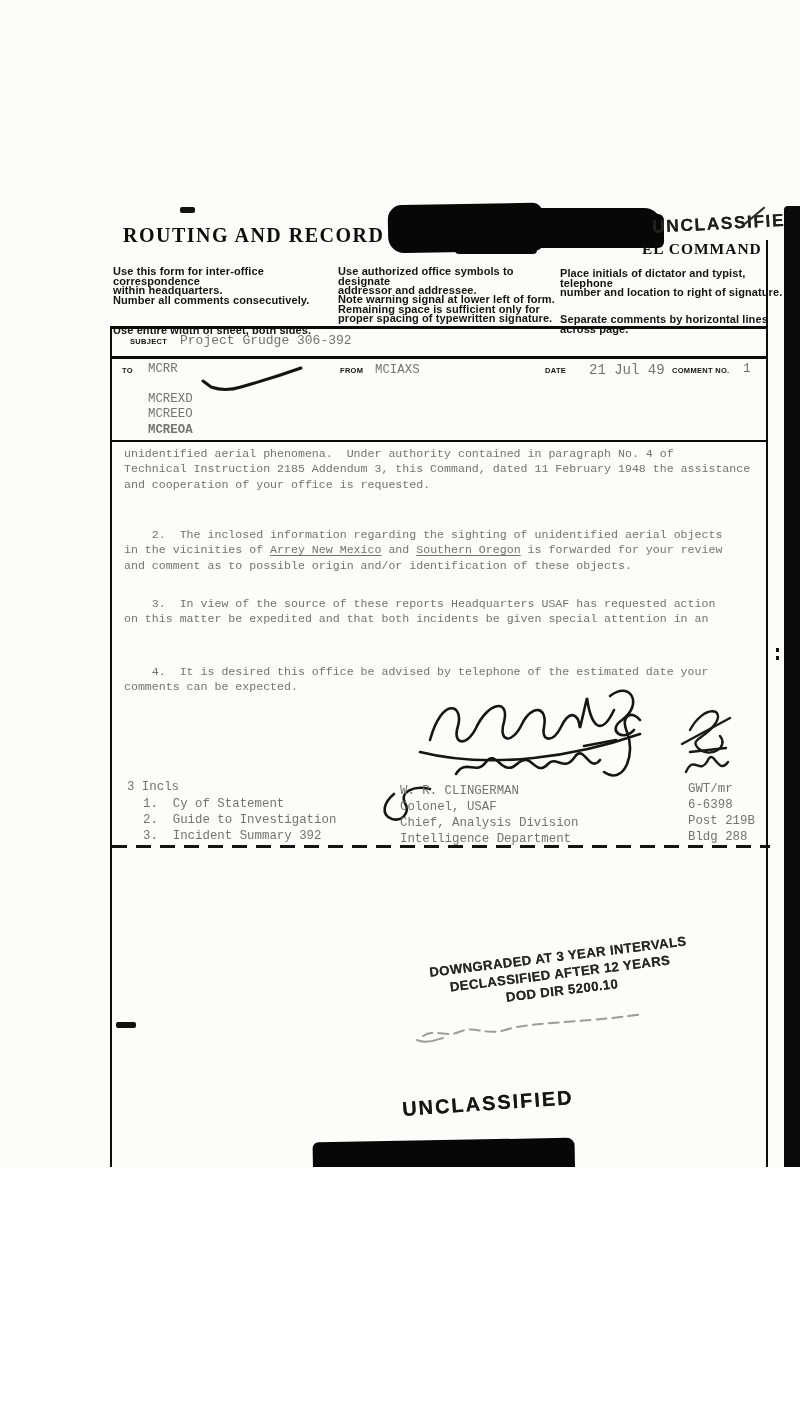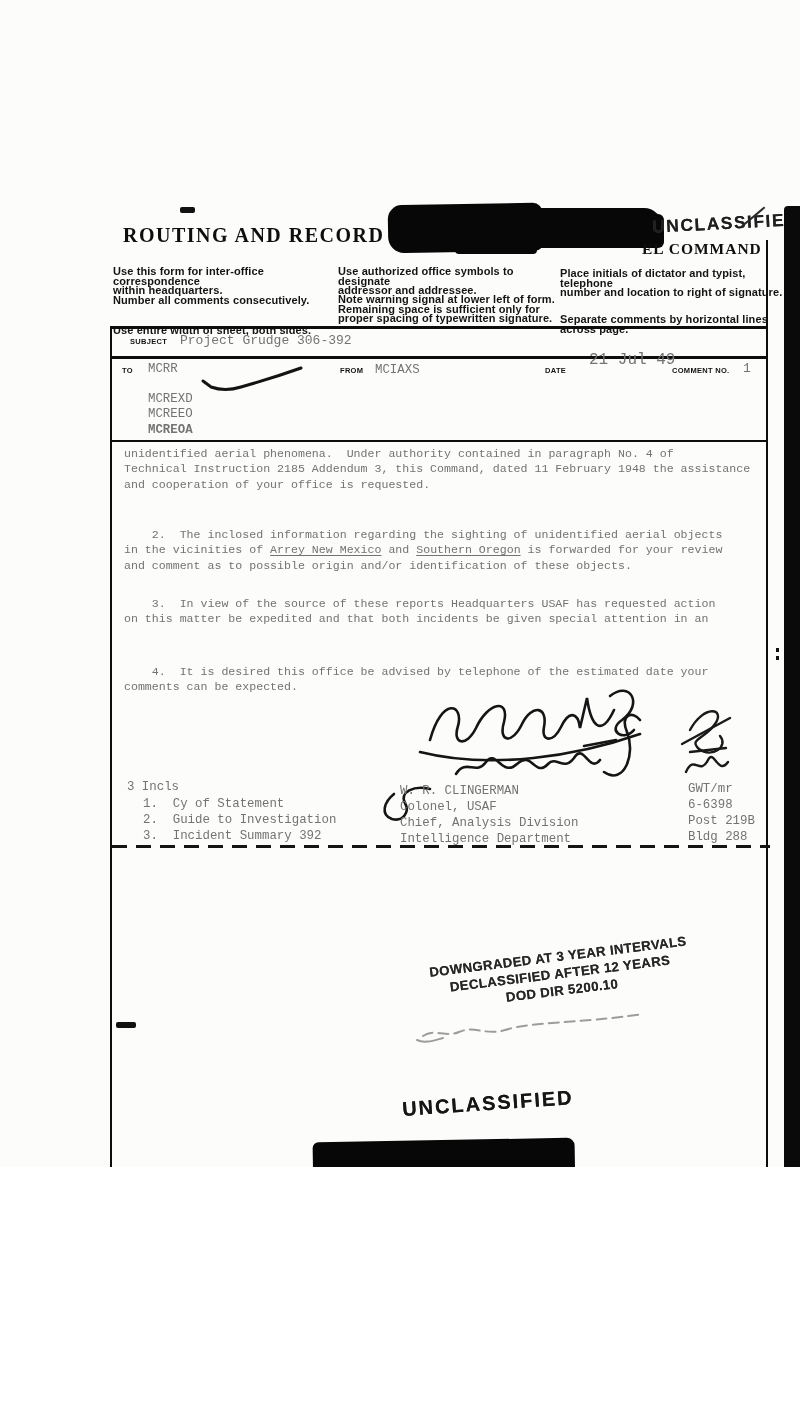--- a/index.html
+++ b/index.html
@@ -86,21 +86,21 @@
   <div class="abs tw mono12" style="left:148px;top:406px;">MCREEO</div>
 
   <svg style="left:200px;top:366px;" width="105" height="26" viewBox="0 0 105 26">
     <path d="M3,15 l8,6 q14,5 30,0 q32,-9 60,-19" fill="none" stroke="#131313" stroke-width="3" stroke-linecap="round"></path>
   </svg>
 
   <div class="abs formlabel" style="left:340px;top:366px;">FROM</div>
   <div class="abs tw mono12" style="left:375px;top:362px;">MCIAXS</div>
 
   <div class="abs formlabel" style="left:537px;top:366px;padding-left:8px;">DATE</div>
-  <div class="abs tw" style="left:589px;top:351px;font-size:16px;white-space:pre;">21 Jul 49</div>
+  <div class="abs tw" style="left:589px;top:362px;font-size:14px;white-space:pre;">21 Jul 49</div>
 
   <div class="abs formlabel" style="left:672px;top:366px;">COMMENT NO.</div>
   <div class="abs tw" style="left:743px;top:361px;font-size:13px;">1</div>
 
   <div class="abs tw" style="left:124px;top:446px;">
     <div class="tline">unidentified aerial phenomena.  Under authority contained in paragraph No. 4 of</div>
     <div class="tline">Technical Instruction 2185 Addendum 3, this Command, dated 11 February 1948 the assistance</div>
     <div class="tline">and cooperation of your office is requested.</div>
   </div>
 

